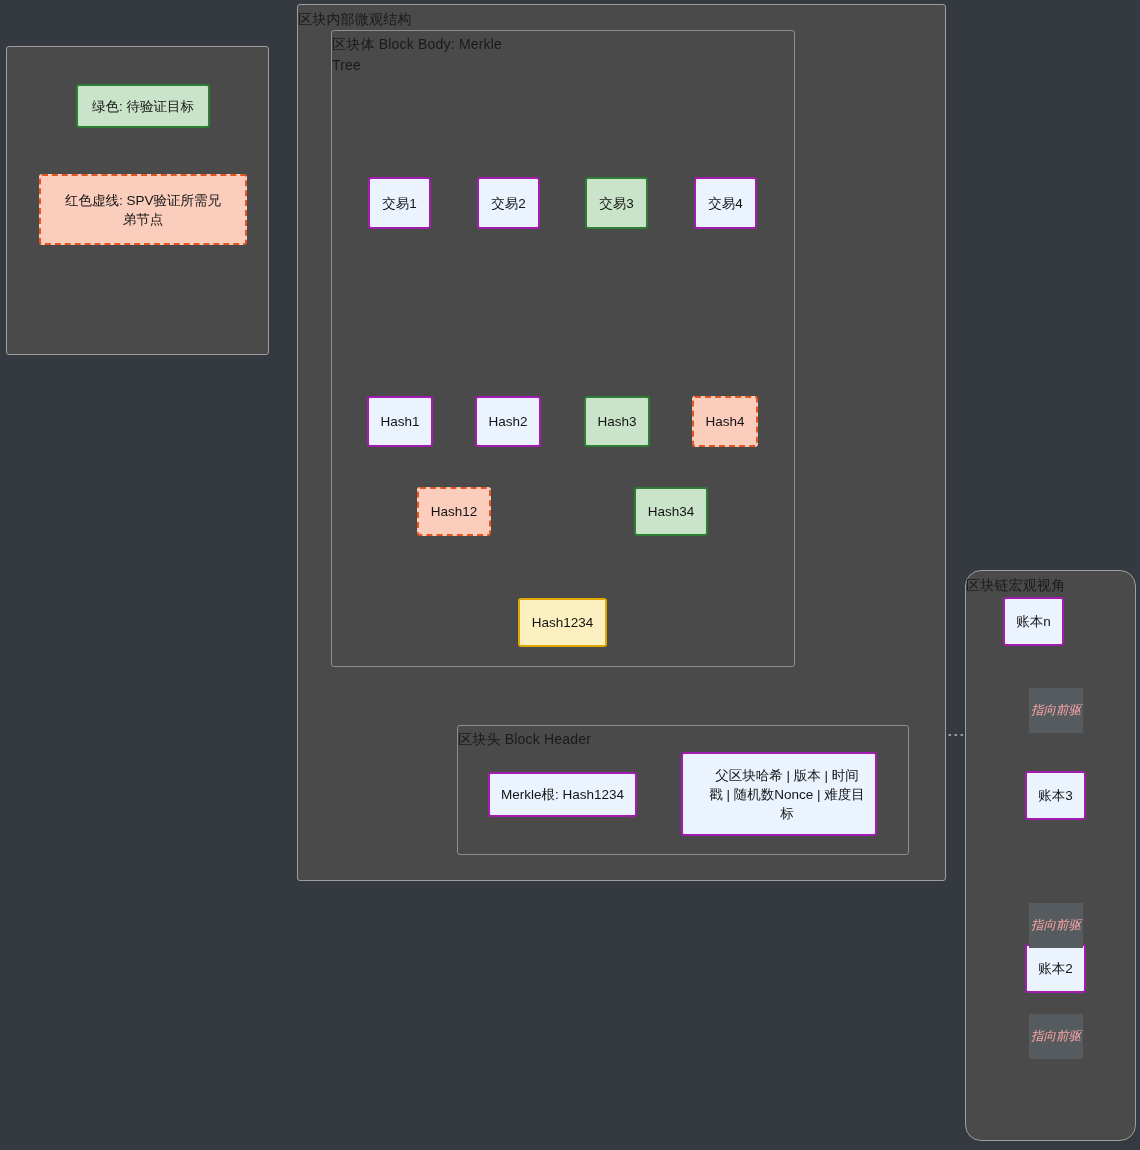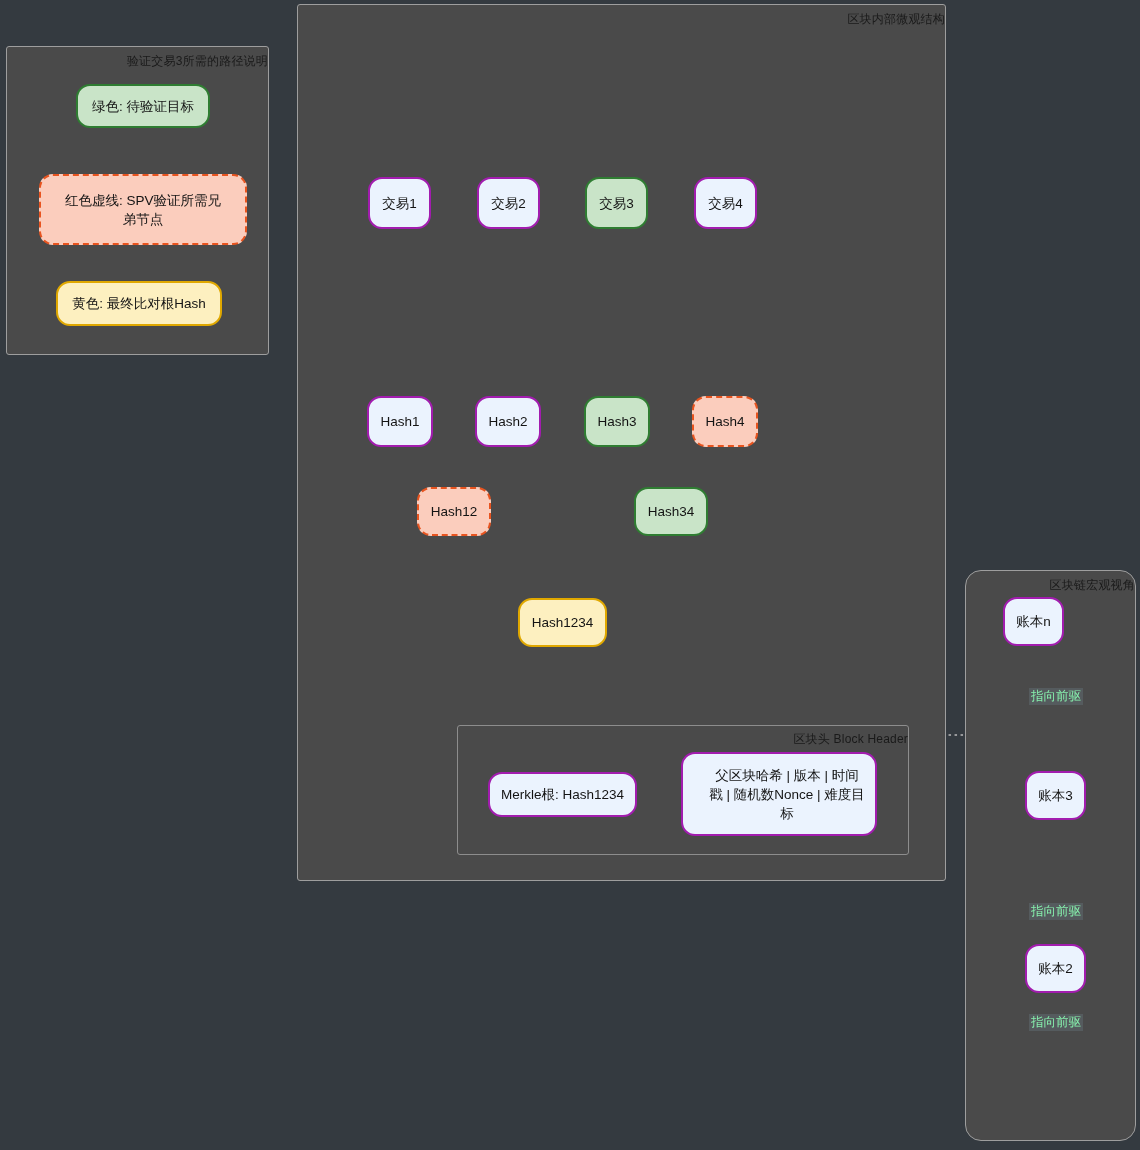--- a/index.html
+++ b/index.html
@@ -33,36 +33,36 @@
     border-radius: 3px;
   }
   .cluster.inner {
     background: transparent;
     border: 1px solid #8d8d8d;
   }
   .cluster-title {
     position: absolute;
     left: 0;
     right: 0;
-    text-align: right;
+    text-align: left;
     color: #1a1a1a;
-    font-size: 12px;
+    font-size: 14px;
     line-height: 21px;
     letter-spacing: 0.2px;
   }
 
   
   .node {
     position: absolute;
     box-sizing: border-box;
     display: flex;
     align-items: center;
     justify-content: center;
     text-align: center;
-    border-radius: 14px;
+    border-radius: 3px;
     font-size: 13.5px;
     line-height: 19px;
     color: #141414;
     padding: 4px 8px;
     white-space: pre-line;
   }
   .n-blue {
     background: #ebf3fe;
     border: 2px solid #a21caf;
   }
@@ -76,25 +76,26 @@
   }
   .n-yellow {
     background: #fdf0c0;
     border: 2px solid #e0a800;
   }
 
   
   .edge-label {
     position: absolute;
     background: #555b5e;
-    color: #86efac;
+    color: #fca5a5;
     font-size: 12.5px;
     line-height: 17px;
-    padding: 0 2px;
+    padding: 14px 2px;
     white-space: nowrap;
+    font-style: italic;
   }
 </style>
 </head>
 <body>
 
 <div id="stage">
 
   <svg class="edges" viewBox="0 0 1140 1150">
     <defs>
       <marker id="arrow" markerWidth="9" markerHeight="9" refX="7.5" refY="3.2" orient="auto" markerUnits="strokeWidth">
@@ -131,34 +132,36 @@
     <g stroke="#b8b8b8" stroke-width="1.6" fill="none" stroke-dasharray="2.5,3.5" marker-end="url(#arrow-dot)">
       <path d="M1046,646 L1053,660 L1056,700 L1056,770"></path>
     </g>
 
     <g stroke="#b8b8b8" stroke-width="1.4" fill="none" stroke-dasharray="2.5,3.5" marker-end="url(#arrow-dot)">
       <path d="M1017,646 L1004,665 L1002,735 L915,735"></path>
     </g>
   </svg>
 
   <div class="cluster" style="left:6px; top:46px; width:263px; height:309px;">
-    <div class="cluster-title" style="top:4px;">验证交易3所需的路径说明</div>
 
     <div class="node n-green" style="left:69px; top:37px; width:134px; height:44px;">绿色: 待验证目标</div>
 
     <div class="node n-red" style="left:32px; top:127px; width:208px; height:71px;">红色虚线: SPV验证所需兄
 弟节点</div>
 
-    <div class="node n-yellow" style="left:49px; top:234px; width:166px; height:45px;">黄色: 最终比对根Hash</div>
   </div>
 
   <div class="cluster" style="left:297px; top:4px; width:649px; height:877px;">
     <div class="cluster-title" style="top:4px;">区块内部微观结构</div>
   </div>
 
+  <div class="cluster inner" style="left:331px; top:30px; width:464px; height:637px;">
+    <div class="cluster-title" style="top:3px; white-space:pre-line;">区块体 Block Body: Merkle
+Tree</div>
+  </div>
 
   <div class="node n-blue" style="left:368px; top:177px; width:63px; height:52px;">交易1</div>
   <div class="node n-blue" style="left:477px; top:177px; width:63px; height:52px;">交易2</div>
   <div class="node n-green" style="left:585px; top:177px; width:63px; height:52px;">交易3</div>
   <div class="node n-blue" style="left:694px; top:177px; width:63px; height:52px;">交易4</div>
 
   <div class="node n-blue" style="left:367px; top:396px; width:66px; height:51px;text-align:center;">Hash1</div>
   <div class="node n-blue" style="left:475px; top:396px; width:66px; height:51px;">Hash2</div>
   <div class="node n-green" style="left:584px; top:396px; width:66px; height:51px;">Hash3</div>
   <div class="node n-red" style="left:692px; top:396px; width:66px; height:51px;">Hash4</div>

